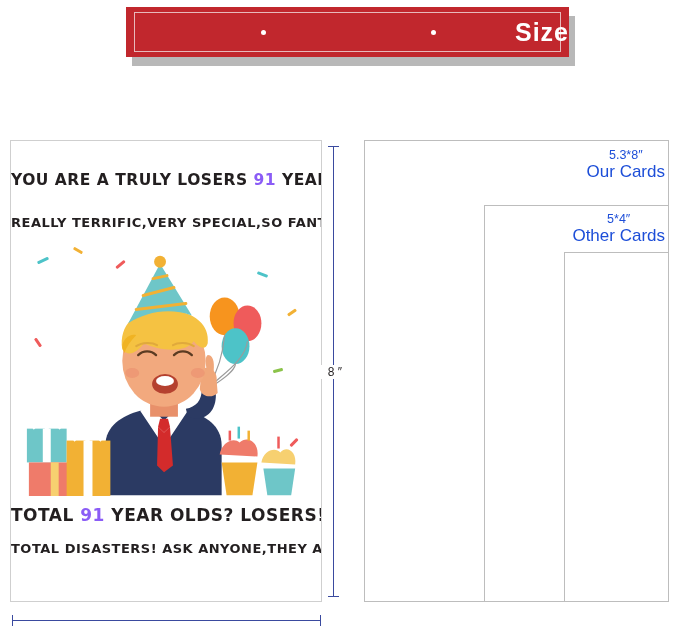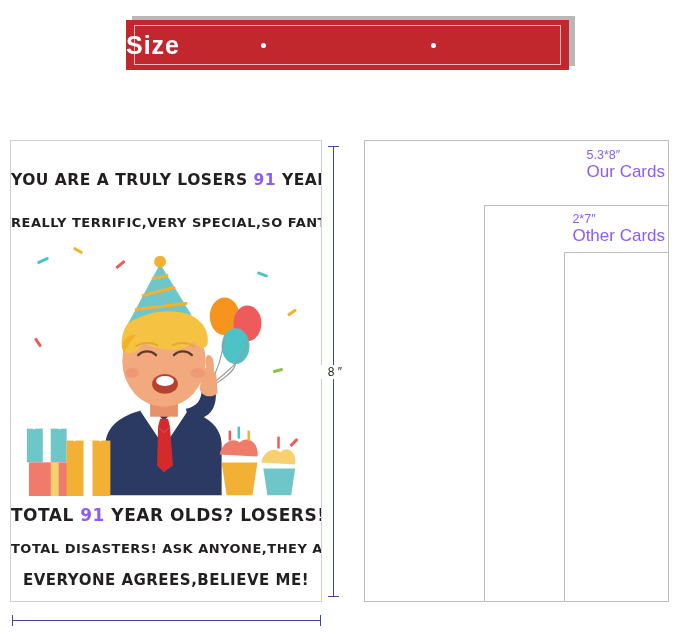--- a/index.html
+++ b/index.html
@@ -20,27 +20,27 @@
     position: absolute;
     left: 132px;
     top: 16px;
     width: 443px;
     height: 50px;
     background: #b8b8b8;
   }
   #size-banner {
     position: absolute;
     left: 126px;
-    top: 20px;
+    top: 7px;
     width: 443px;
     height: 50px;
     background: #c1272d;
     display: flex;
     align-items: center;
-    justify-content: flex-start;
+    justify-content: flex-end;
   }
   #size-banner-inner {
     position: absolute;
     left: 8px;
     top: 5px;
     right: 8px;
     bottom: 5px;
     border: 1px solid #e8b9bb;
     box-sizing: border-box;
   }
@@ -149,22 +149,22 @@
     border: 1px solid #bdbdbd;
     box-sizing: border-box;
     background: transparent;
   }
   #spec-box-large { left: 364px; top: 140px; width: 305px; height: 462px; }
   #spec-box-mid   { left: 484px; top: 205px; width: 185px; height: 397px; }
   #spec-box-small { left: 564px; top: 252px; width: 105px; height: 350px; }
 
   .spec-label {
     position: absolute;
-    text-align: left;
-    color: #8b5cf6;
+    text-align: center;
+    color: #1d4ed8;
     font-family: "Liberation Sans", sans-serif;
   }
   .spec-size { font-size: 12.5px; }
   .spec-name { font-size: 17px; }
 
   #spec-label-large { right: 14px; top: 148px; }
   #spec-label-mid   { right: 14px; top: 212px; }
   #spec-label-small { right: 76px; top: 258px; }
 </style>
 </head>
@@ -269,21 +269,20 @@
         <path d="M254 218 L286 218 L282 245 L258 245 Z" fill="#6ec6c8"></path>
         <path d="M252 212 C254 200, 266 196, 271 202 C278 194, 288 202, 286 214 Z" fill="#f7d070"></path>
         <rect x="268" y="186" width="2.5" height="12" fill="#ef5b5b"></rect>
       </g>
     </svg>
 
     <div class="card-line" id="card-bot-line1">
       <span>TOTAL </span><span class="age-red">91</span><span> YEAR OLDS? LOSERS!!!</span>
     </div>
     <div class="card-line" id="card-bot-line2">TOTAL DISASTERS! ASK ANYONE,THEY ALL KNOW</div>
-    <div class="card-line" id="card-bot-line3">EVERYONE AGREES,BELIEVE ME!</div>
   </div>
 </div>
 
 <div class="dim-line-v" style="left:333px; top:146px; height:450px;"></div>
 <div class="dim-cap-h" style="left:328px; top:146px;"></div>
 <div class="dim-cap-h" style="left:328px; top:596px;"></div>
 <div class="dim-label" style="left:320px; top:365px; width:30px; background:#ffffff; text-align:center;">8 ″</div>
 
 <div class="dim-line-h" style="left:12px; top:620px; width:308px;"></div>
 <div class="dim-cap-v" style="left:12px; top:615px;"></div>
@@ -293,18 +292,18 @@
 <div class="spec-box" id="spec-box-large"></div>
 <div class="spec-box" id="spec-box-mid"></div>
 <div class="spec-box" id="spec-box-small"></div>
 
 <div class="spec-label" id="spec-label-large">
   <div class="spec-size">5.3*8″</div>
   <div class="spec-name">Our Cards</div>
 </div>
 
 <div class="spec-label" id="spec-label-mid">
-  <div class="spec-size">2*7″</div>
+  <div class="spec-size">5*4″</div>
   <div class="spec-name">Other Cards</div>
 </div>
 
 <div class="spec-label" id="spec-label-small">
 </div>
 
 </body></html>

